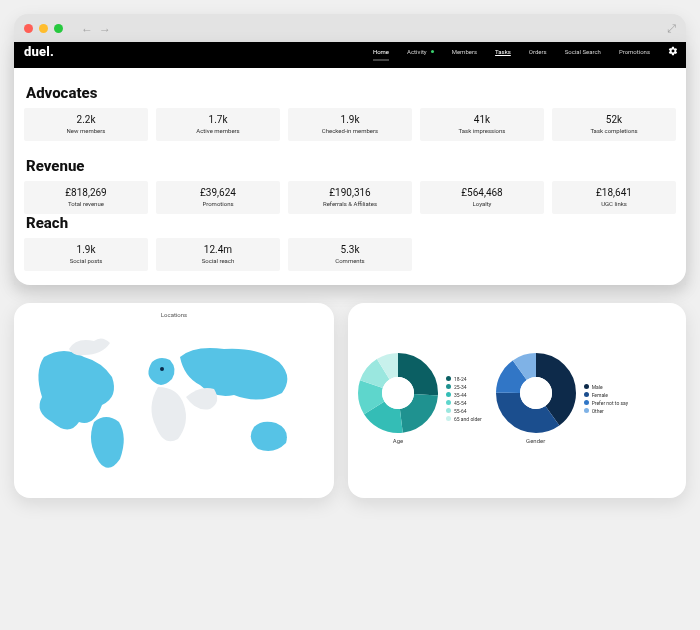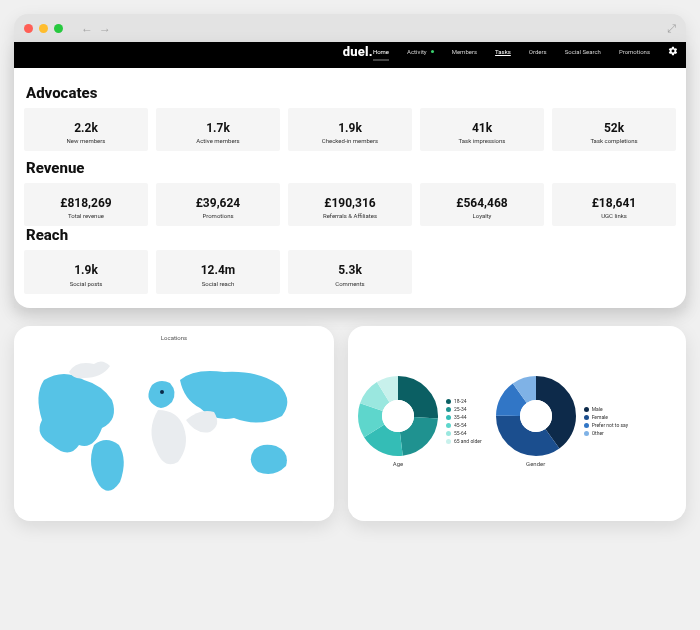--- a/index.html
+++ b/index.html
@@ -56,21 +56,21 @@
   .card{
     background:var(--card);
     border-radius:0 0 16px 16px;
     overflow:hidden;
     box-shadow:var(--shadow);
   }
 
   .topnav{
     background:var(--black);
     color:#fff;
-    display:flex;align-items:center;justify-content:flex-end;
+    display:flex;align-items:center;justify-content:space-between;
     height:26px;
     padding:0 8px 8px 10px;
   }
   .brand{font-weight:800;font-size:13px;letter-spacing:.2px;}
   .menu{display:flex;align-items:center;gap:18px;font-size:6px;}
   .menu .item{display:flex;align-items:center;gap:4px;color:#cfcfcf;position:relative;}
   .menu .item.active{color:#fff;}
   .menu .item.active::after{content:"";position:absolute;left:0;right:0;bottom:-6px;height:2px;background:#444;}
   .menu .item.underline{color:#fff;text-decoration:underline;}
   .statusdot{width:3px;height:3px;border-radius:50%;background:#3bd16f;display:inline-block;}
@@ -78,21 +78,21 @@
 
   .content{padding:10px 10px 14px 10px;}
   .section-title{font-size:15px;font-weight:800;margin:6px 0 6px 2px;}
   .kpirow{display:grid;grid-template-columns:repeat(5,1fr);gap:8px;}
   .kpi{
     background:var(--tile);
     border-radius:2px;
     padding:6px 4px 7px;
     text-align:center;
   }
-  .kpi .val{font-size:12px;font-weight:700;line-height:1.1;margin-top:8px;}
+  .kpi .val{font-size:10px;font-weight:400;line-height:1.1;}
   .kpi .lbl{font-size:6px;color:#333;margin-top:2px;white-space:nowrap;}
 
   .bottom{display:flex;gap:14px;margin-top:18px;}
   .panel{
     background:var(--card);
     border-radius:16px;
     box-shadow:var(--shadow);
     padding:8px 10px 12px;
   }
   .panel.map{flex:0 0 320px;}
@@ -183,21 +183,21 @@
         <div class="kpi">
             <div class="val">41k</div>
             <div class="lbl">Task impressions</div>
           </div>
         <div class="kpi">
             <div class="val">52k</div>
             <div class="lbl">Task completions</div>
           </div>
       </div>
 
-      <div class="section-title" style="margin-top:8px">Revenue</div>
+      <div class="section-title" style="margin-top:16px">Revenue</div>
       <div class="kpirow">
         <div class="kpi">
             <div class="val">£818,269</div>
             <div class="lbl">Total revenue</div>
           </div>
         <div class="kpi">
             <div class="val">£39,624</div>
             <div class="lbl">Promotions</div>
           </div>
         <div class="kpi">

